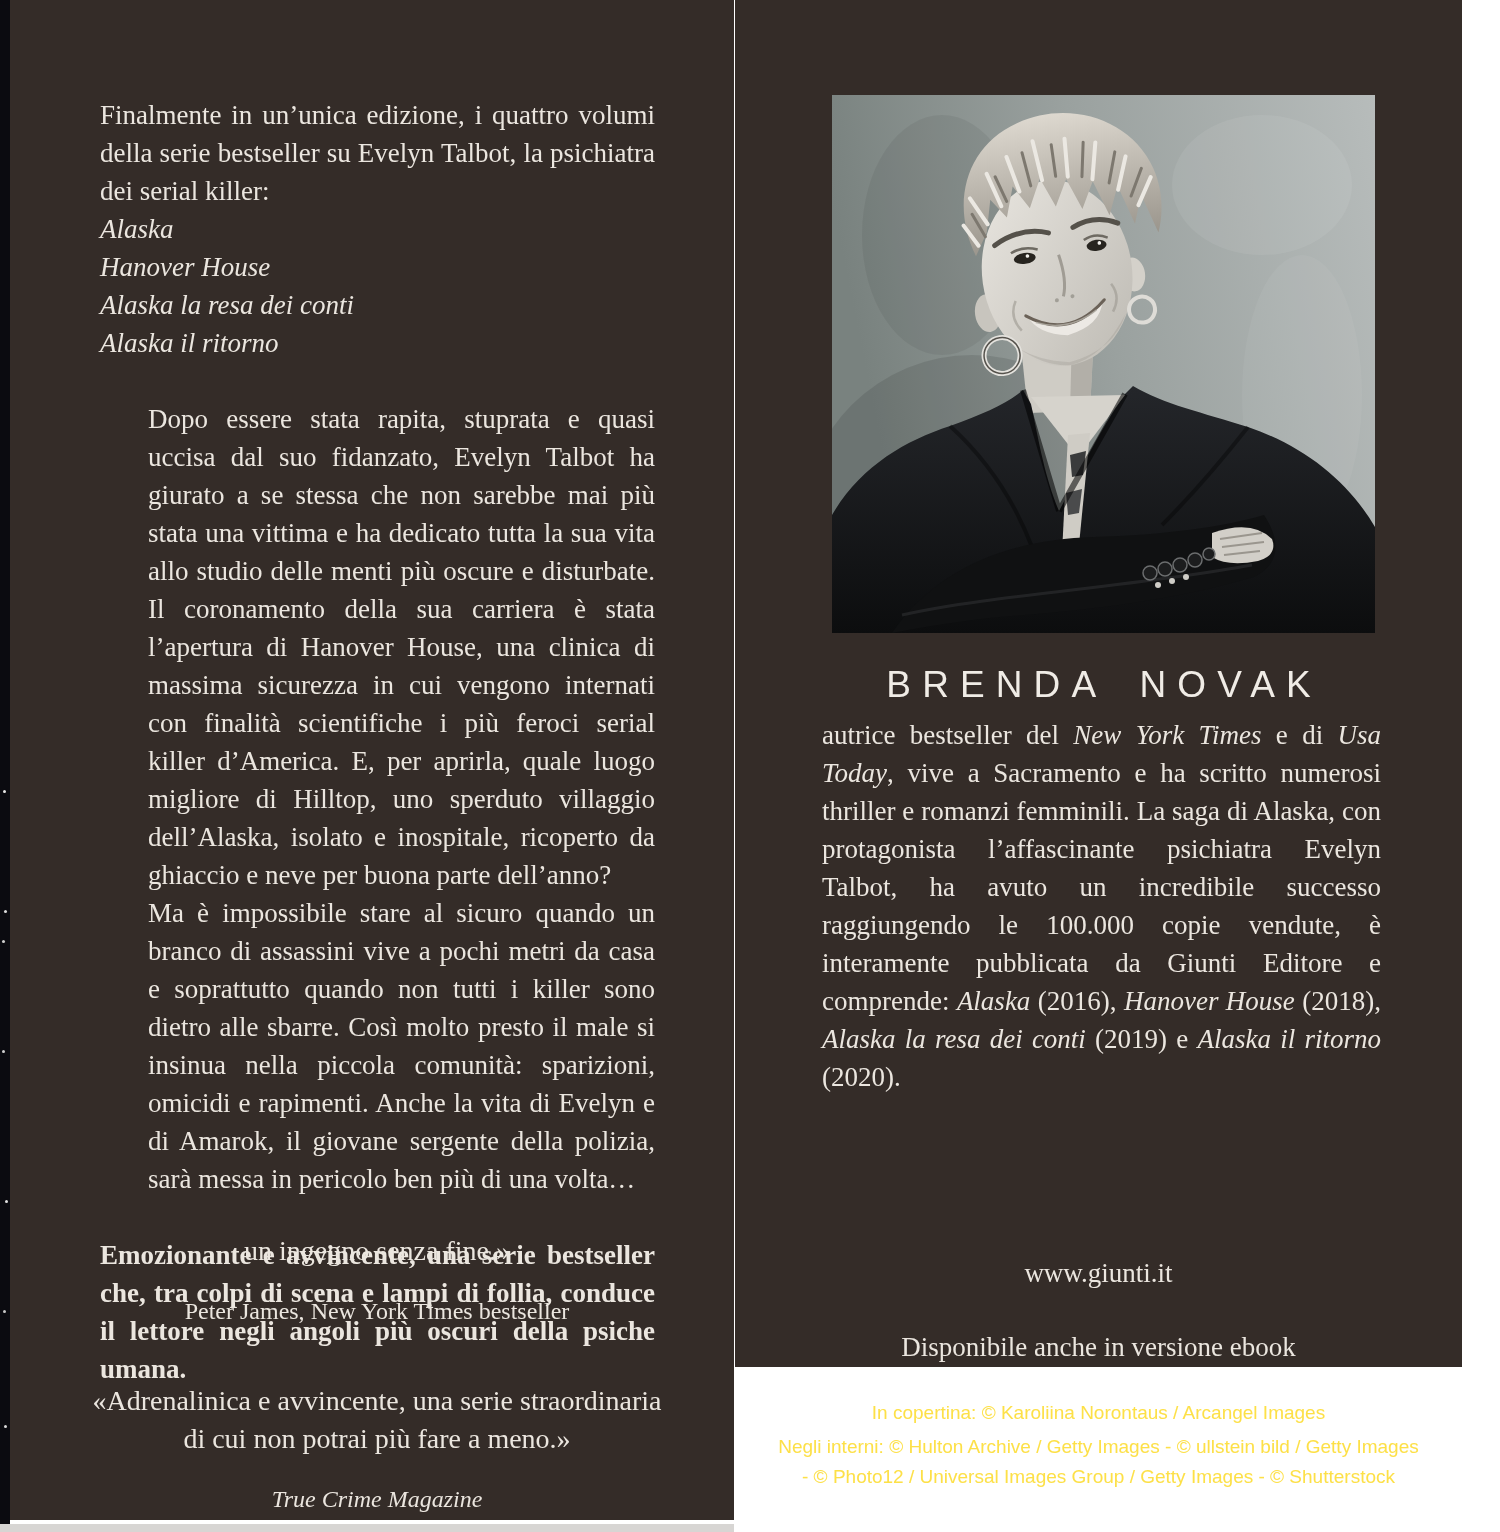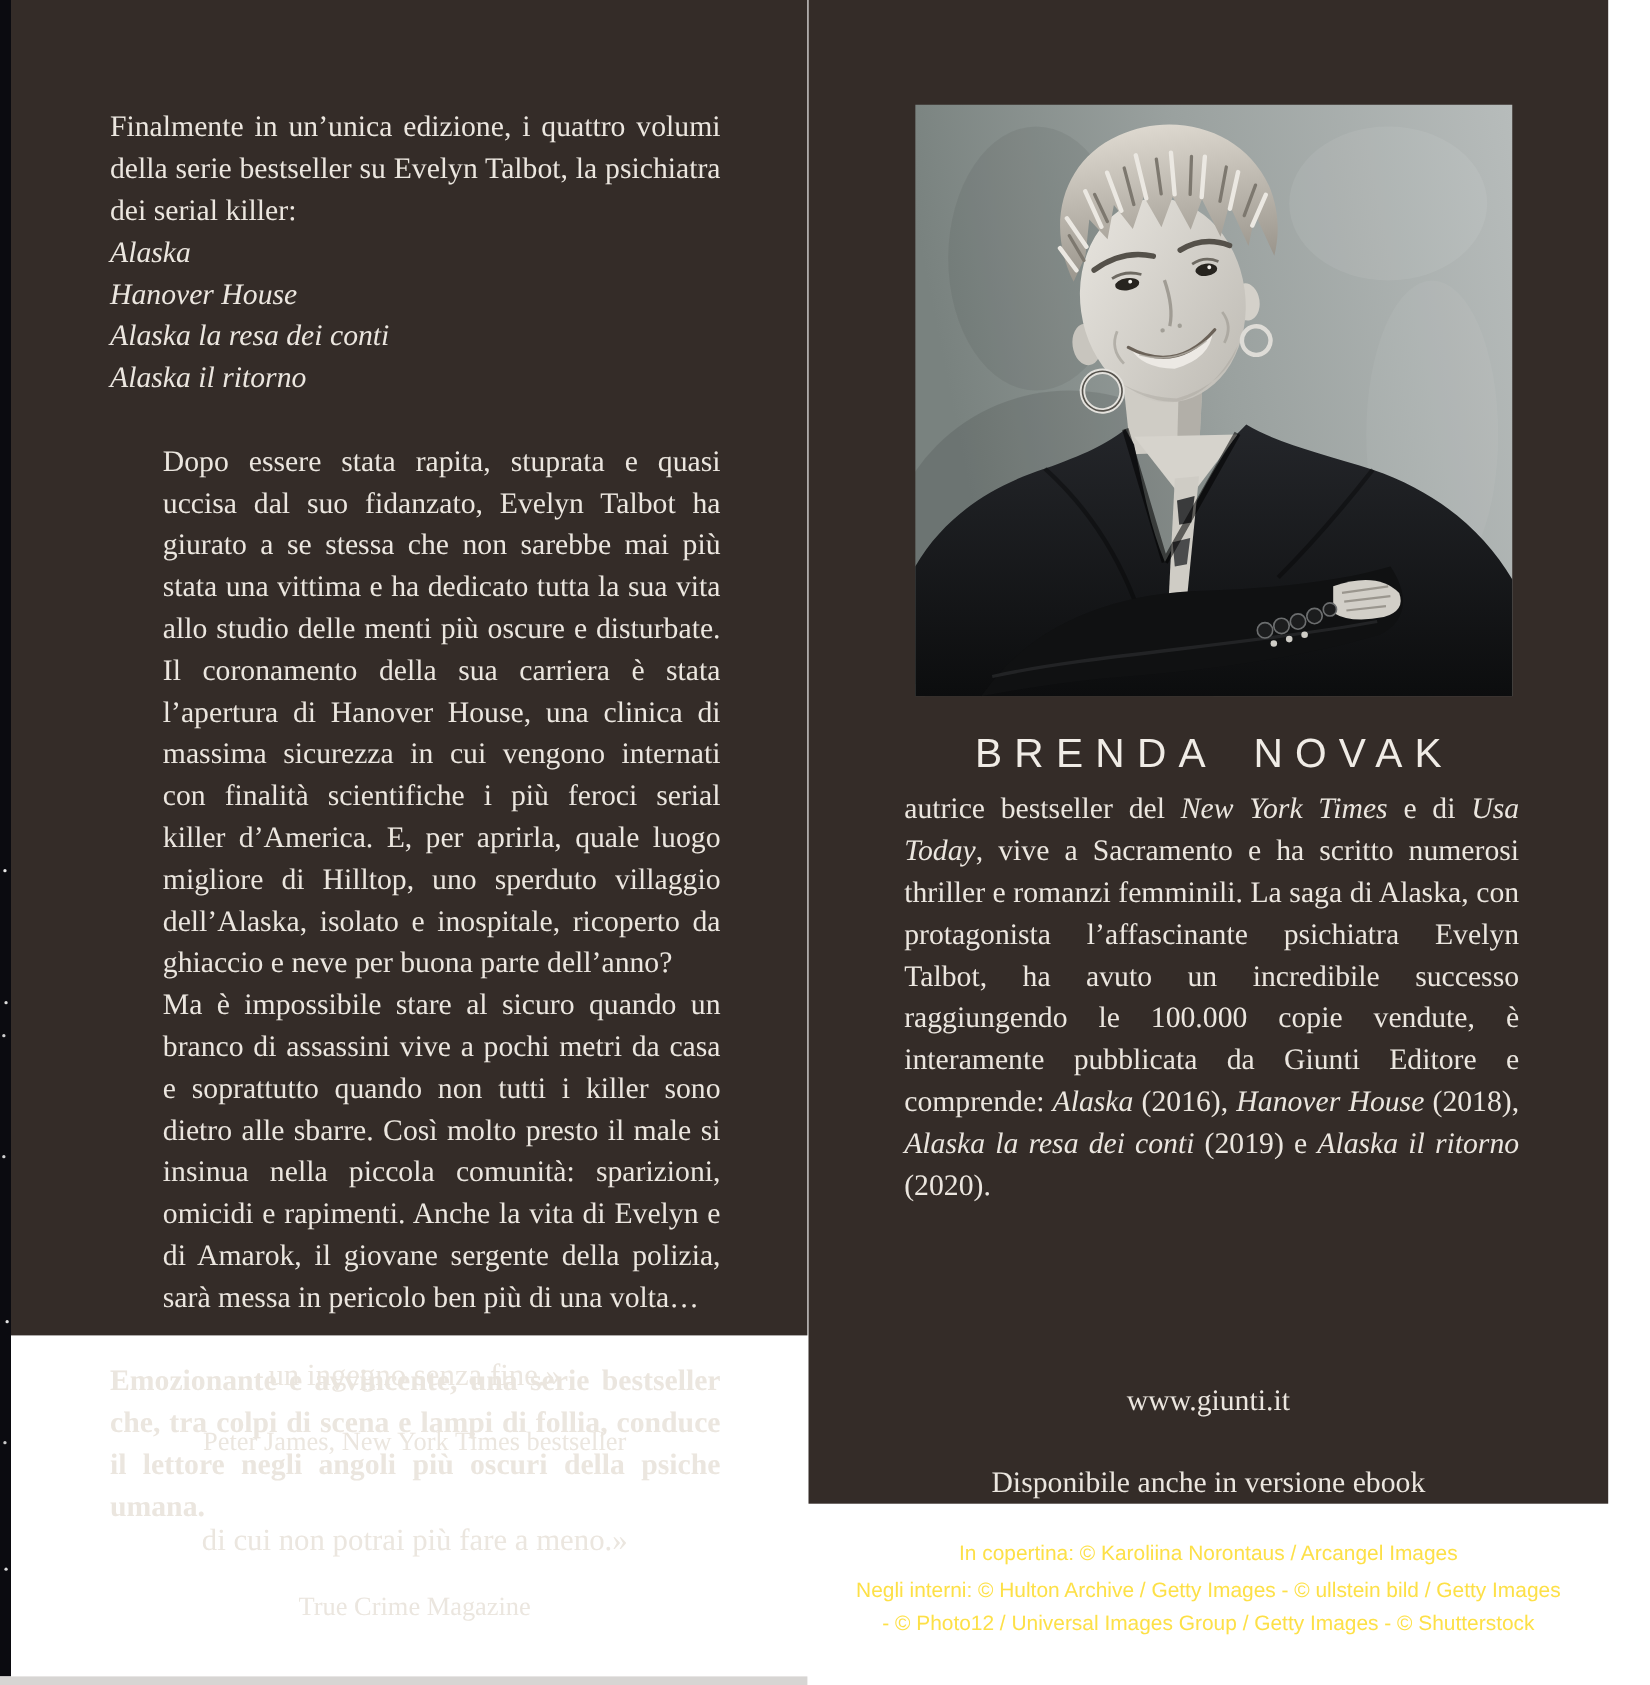--- a/index.html
+++ b/index.html
@@ -5,21 +5,21 @@
   html,body{margin:0;padding:0;background:#ffffff;}
   .page{position:relative;width:1500px;height:1532px;background:#ffffff;overflow:hidden;
         font-family:"Liberation Serif","DejaVu Serif",serif;}
   
   .spine{position:absolute;left:0;top:0;width:10px;height:1524px;background:#0b0b10;}
   .spine .speck{position:absolute;width:3px;height:3px;background:#e8e8e8;border-radius:50%;
         box-shadow:1px 120px 0 #dcdcdc,-1px 260px 0 #d0d0d0,2px 410px 0 #e2e2e2,
                    0 520px 0 #c8c8c8,1px 635px 0 #dadada,-1px 150px 0 #cfcfcf;}
   
   .flap{position:absolute;top:0;background:#342c28;color:#ebe6df;}
-  .flap-left{left:10px;width:724px;height:1214px;}
+  .flap-left{left:10px;width:724px;height:1520px;}
   .flap-right{left:735px;width:727px;height:1367px;}
   .bottom-strip{position:absolute;left:0;top:1524px;width:734px;height:8px;background:#d7d5d3;}
   
   .lf-inner{position:absolute;left:90px;right:79px;top:96px;}
   .body-text{font-size:27px;line-height:38px;text-align:justify;}
   .intro{text-align:justify;}
   .title-line{font-style:italic;font-size:27px;line-height:38px;}
   .synopsis{margin-top:38px;margin-left:48px;}
   .synopsis p{margin:0;}
   .highlight{margin-top:38px;font-weight:bold;}
@@ -68,22 +68,23 @@
       </div>
       <div class="body-text highlight">Emozionante e avvincente, una serie bestseller che, tra colpi di scena e lampi di follia, conduce il lettore negli angoli più oscuri della psiche umana.</div>
     </div>
 
     <div class="quote-block q1">
       <div class="quote-line">un ingegno senza fine.»</div>
       <div class="attribution"><span>Peter James, </span><span style="">New York Times bestseller</span></div>
     </div>
 
     <div class="quote-block q2">
+      <div class="quote-line">«Adrenalinica e avvincente, una serie straordinaria</div>
       <div class="quote-line">di cui non potrai più fare a meno.»</div>
-      <div class="attribution"><span style=" margin-top: 38px;">True Crime Magazine</span></div>
+      <div class="attribution"><span style="font-style: italic; margin-top: 38px;">True Crime Magazine</span></div>
     </div>
   </div>
 
   <div class="bottom-strip"></div>
 
   <div class="flap flap-right">
 
     <div class="photo-wrap" role="img" aria-label="author-portrait-black-and-white">
       <svg width="543" height="538" viewBox="0 0 543 538">
         <defs>

